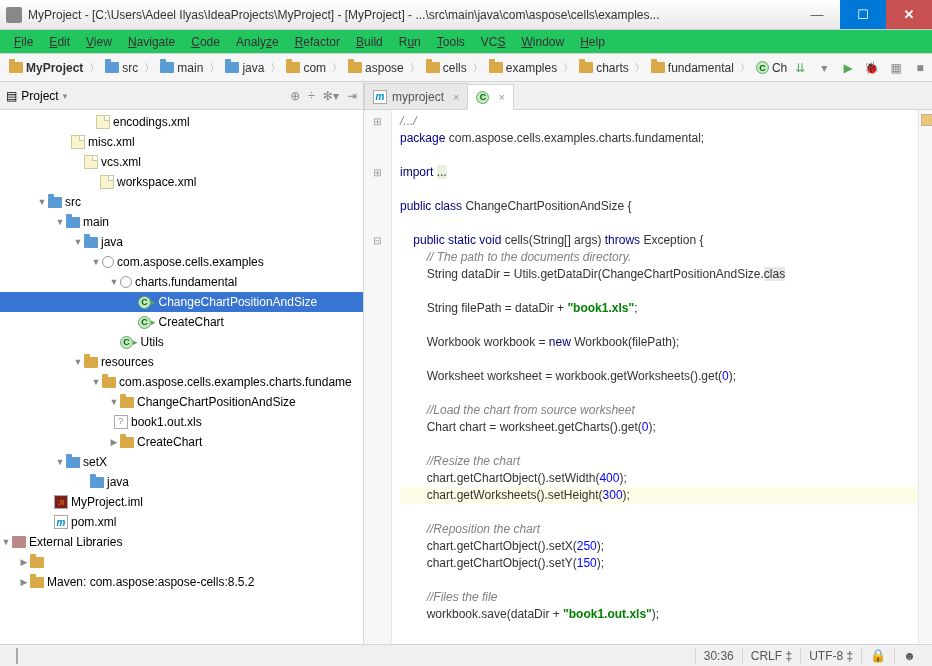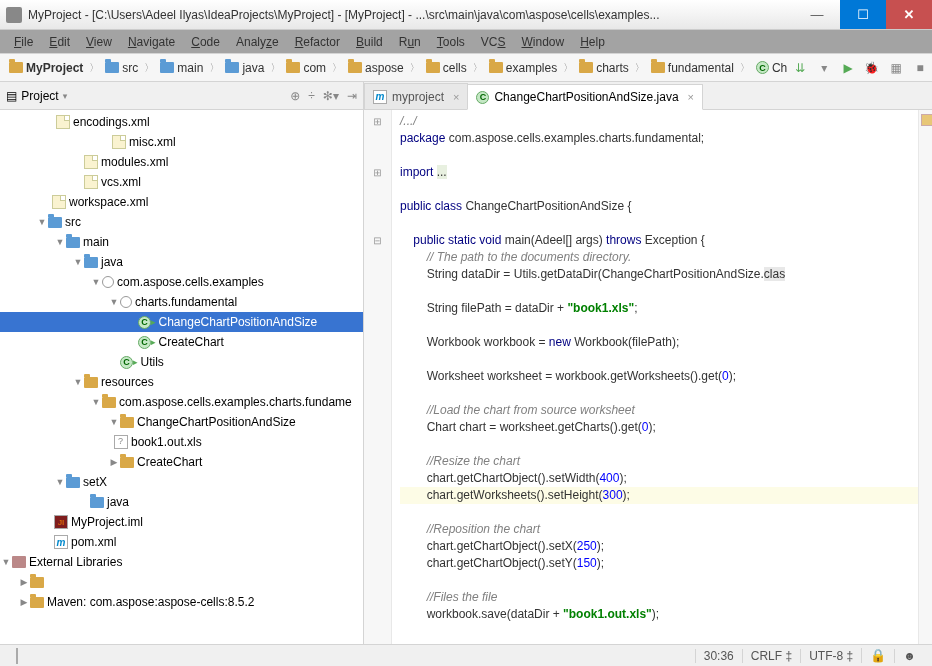--- a/index.html
+++ b/index.html
@@ -5,21 +5,21 @@
 *{margin:0;padding:0;box-sizing:border-box;font-family:"Segoe UI",Tahoma,sans-serif;font-size:12px}
 body{width:932px;height:666px;background:#f0f0f0;display:flex;flex-direction:column;overflow:hidden}
 .titlebar{height:30px;background:linear-gradient(#fff,#e8e8e8);display:flex;align-items:center;border-bottom:1px solid #ccc}
 .titlebar-icon{width:16px;height:16px;margin:0 6px;background:#888;border-radius:2px}
 .titlebar-text{flex:1;color:#333;font-size:12px}
 .win-controls{display:flex;height:100%}
 .win-btn{width:46px;display:flex;align-items:center;justify-content:center;font-size:13px}
 .win-close{background:#c75050;color:#fff;font-weight:bold}
 .win-min,.win-max{color:#555}
 .win-max{background:#0078d7;color:#fff}
-.menubar{height:24px;background:#a3a3a3;display:flex;align-items:center;padding:0 6px;border-bottom:1px solid #d4d4d4}
+.menubar{height:24px;background:#22c55e;display:flex;align-items:center;padding:0 6px;border-bottom:1px solid #d4d4d4}
 .menubar span{padding:3px 8px;color:#333;cursor:default}
 .menubar span u{text-decoration:underline}
 .toolbar{height:28px;background:#f6f6f6;display:flex;align-items:center;padding:0 6px;border-bottom:1px solid #d4d4d4;gap:2px}
 .crumb{display:flex;align-items:center;gap:3px;padding:1px 3px;color:#333}
 .crumb-sep{color:#888;font-size:10px;margin:0 1px}
 .folder-icon{width:14px;height:11px;background:#d9a847;border-radius:1px;position:relative}
 .folder-icon::before{content:"";position:absolute;top:-3px;left:0;width:6px;height:3px;background:#d9a847;border-radius:1px 1px 0 0}
 .folder-blue{background:#5b9bd5}
 .folder-blue::before{background:#5b9bd5}
 .pkg-icon{width:12px;height:12px;border-radius:50%;background:#fff;border:1px solid #999}
@@ -170,41 +170,36 @@
         <span style="font-size:9px;color:#888">▾</span>
       </div>
       <div class="sidebar-controls">
         <span>⊕</span>
         <span>÷</span>
         <span>✻▾</span>
         <span>⇥</span>
       </div>
     </div>
     <div class="tree">
-      <div class="tree-item" style="padding-left:44px">
+      <div class="tree-item" style="padding-left:84px">
           <span class="tree-arrow"></span>
           <span class="xml-icon"></span>
           <span class="tree-label">encodings.xml</span>
         </div>
-      <div class="tree-item" style="padding-left:100px">
+      <div class="tree-item" style="padding-left:59px">
           <span class="tree-arrow"></span>
           <span class="xml-icon"></span>
           <span class="tree-label">misc.xml</span>
         </div>
       <div class="tree-item" style="padding-left:72px">
           <span class="tree-arrow"></span>
           <span class="xml-icon"></span>
-          <span class="tree-label">modules.xml</span>
-        </div>
-      <div class="tree-item" style="padding-left:72px">
-          <span class="tree-arrow"></span>
-          <span class="xml-icon"></span>
           <span class="tree-label">vcs.xml</span>
         </div>
-      <div class="tree-item" style="padding-left:40px">
+      <div class="tree-item" style="padding-left:88px">
           <span class="tree-arrow"></span>
           <span class="xml-icon"></span>
           <span class="tree-label">workspace.xml</span>
         </div>
       <div class="tree-item" style="padding-left:36px">
           <span class="tree-arrow">▼</span>
           <span class="folder-icon folder-blue"></span>
           <span class="tree-label">src</span>
         </div>
       <div class="tree-item" style="padding-left:54px">
@@ -307,21 +302,20 @@
 
   <div class="editor" style="position:relative">
     <div class="tabs">
       <div class="tab">
           <span class="m-icon">m</span>
           <span>myproject</span>
           <span class="tab-close">×</span>
         </div>
       <div class="tab active">
           <span class="cls-icon">C</span>
-          <span>ChangeChartPositionAndSize.java</span>
           <span class="tab-close">×</span>
         </div>
     </div>
     <div class="code-area">
       <div class="gutter">
         <div class="gutter-mark">⊞</div>
         <div class="gutter-mark"></div>
           <div class="gutter-mark"></div>
         <div class="gutter-mark">⊞</div>
         <div class="gutter-mark"></div>
@@ -329,21 +323,21 @@
           <div class="gutter-mark"></div>
         <div class="gutter-mark">⊟</div>
       </div>
       <div class="code"><span class="cmt">/.../</span>
 <span class="kw">package</span><span> com.aspose.cells.examples.charts.fundamental;</span>
 
 <span class="kw">import </span><span style="background:#e8f0e0">...</span>
 
 <span class="kw">public class </span><span>ChangeChartPositionAndSize {</span>
 
-<span class="kw">    public static void </span><span>main(Adeel[] args) </span><span class="kw">throws </span><span>Exception {</span>
+<span class="kw">    public static void </span><span>cells(String[] args) </span><span class="kw">throws </span><span>Exception {</span>
 <span class="cmt">        // The path to the documents directory.</span>
 <span>        String dataDir = Utils.getDataDir(ChangeChartPositionAndSize.</span><span style="background:#e8e8e8">clas</span>
 
 <span>        String filePath = dataDir + </span><span class="str">"book1.xls"</span><span>;</span>
 
 <span>        Workbook workbook = </span><span class="kw">new </span><span>Workbook(filePath);</span>
 
 <span>        Worksheet worksheet = workbook.getWorksheets().get(</span><span class="num">0</span><span>);</span>
 
 <span class="cmt">        //Load the chart from source worksheet</span>

